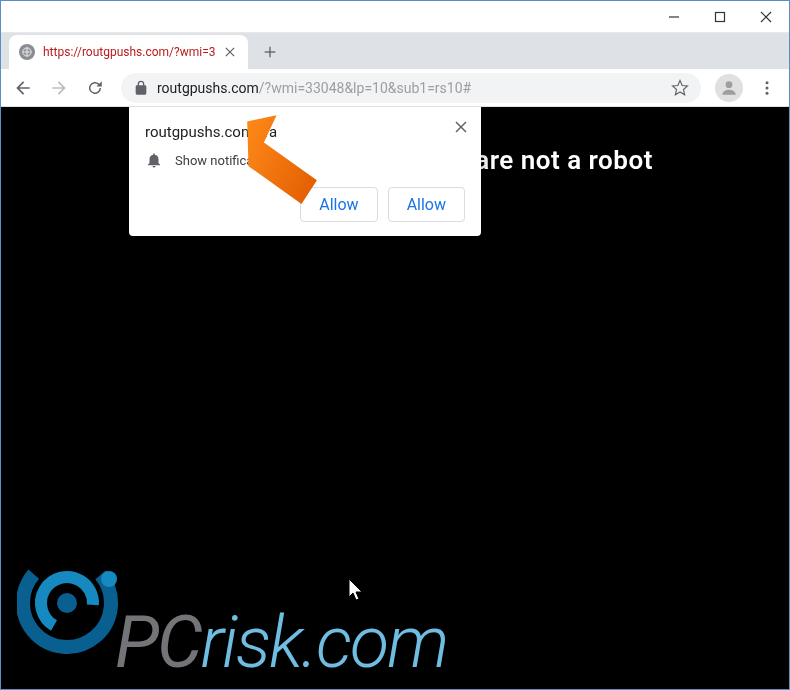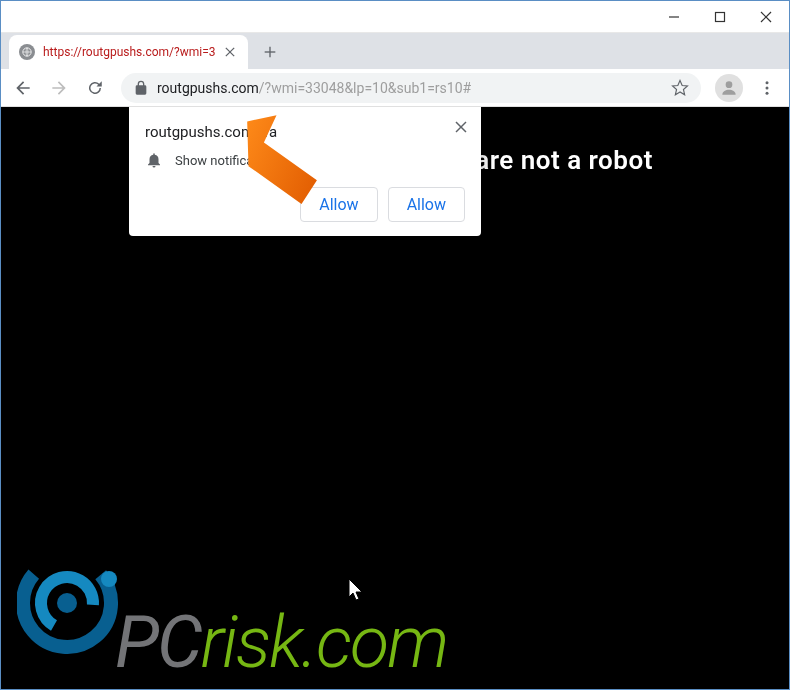--- a/index.html
+++ b/index.html
@@ -48,21 +48,21 @@
 
 .arrow { position: absolute; top: 8px; left: 242px; z-index: 20; }
 
 
 .cursor { position: absolute; top: 472px; left: 348px; z-index: 15; }
 
 
 .watermark { position: absolute; bottom: 4px; left: 16px; z-index: 5; opacity: 0.9; pointer-events: none; }
 .wm-text { font-size: 72px; font-weight: 300; font-style: italic; color: #808285; letter-spacing: -2px; font-family: Arial, sans-serif; }
 .wm-text .pc { font-weight: 400; margin-left: 8px; }
-.wm-text .risk { color: #84cc16; }
+.wm-text .risk { color: #7dd3fc; }
 .wm-swirl { position: absolute; left: 0; bottom: 22px; }
 </style>
 </head>
 <body>
 
 <div class="window">
 
   <div class="titlebar">
     <div class="win-btn">
       <svg viewBox="0 0 12 12">

